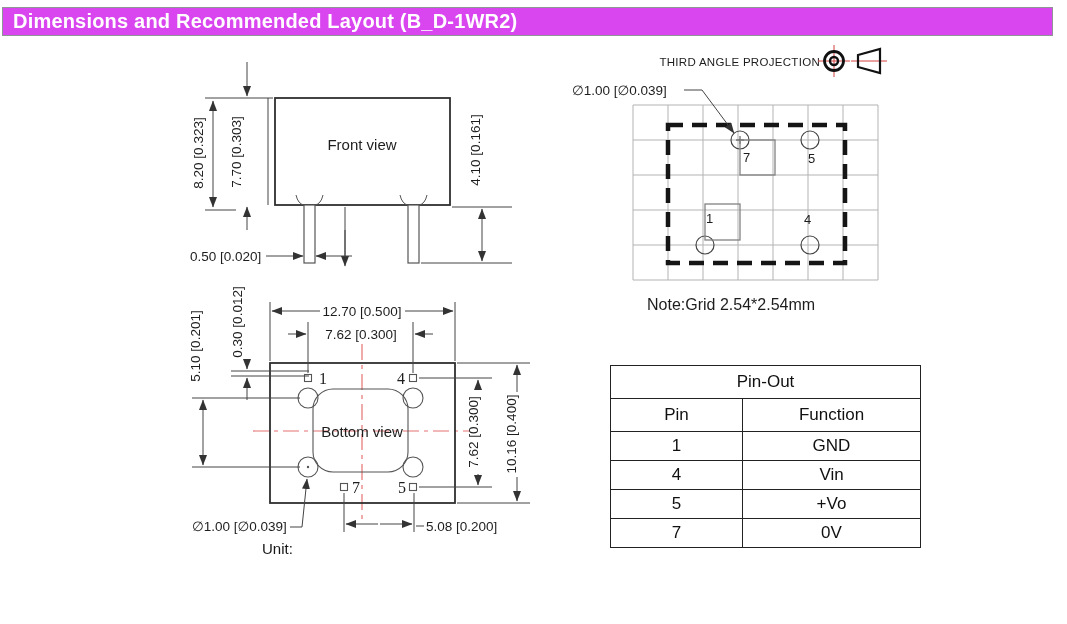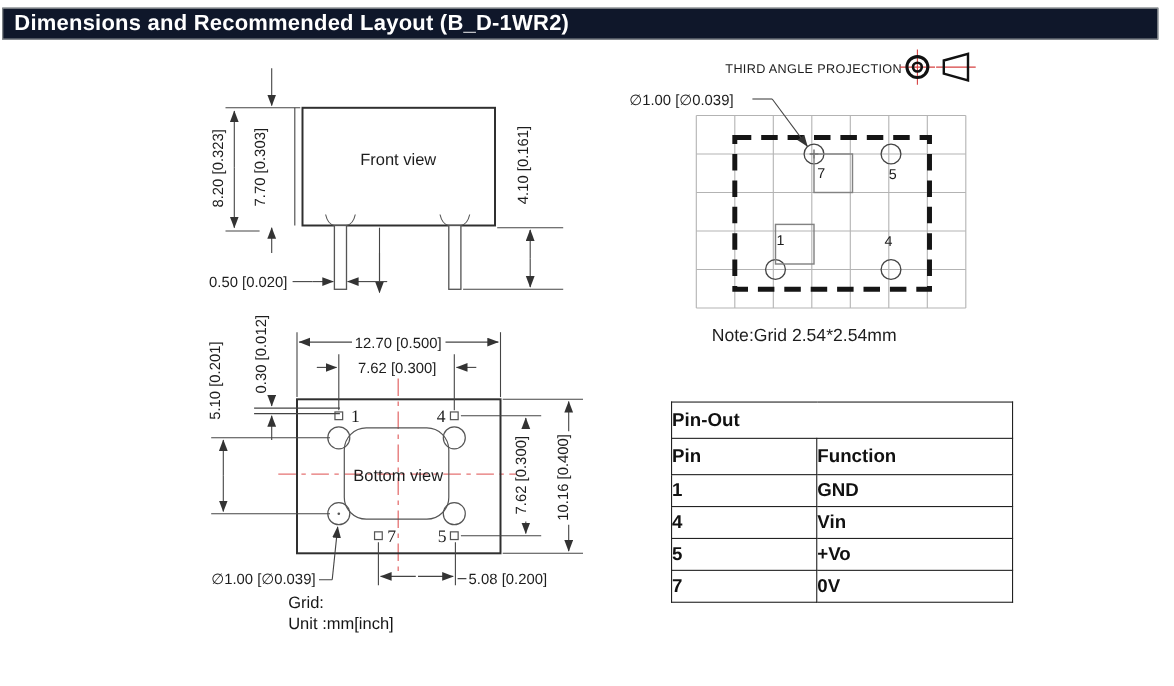--- a/index.html
+++ b/index.html
@@ -3,39 +3,39 @@
 <meta charset="utf-8">
 <style>
   * { margin:0; padding:0; box-sizing:border-box; }
   html,body { background:#ffffff; }
   .page {
     position:relative; width:1067px; height:624px; background:#fff;
     font-family:"Liberation Sans", sans-serif; color:#1a1a1a; overflow:hidden;
   }
   .title-bar {
     position:absolute; left:2px; top:7px; width:1051px; height:29px;
-    background:#0f172a; border:1px solid #8f9496;
+    background:#d946ef; border:1px solid #8f9496;
     display:flex; align-items:center; padding-left:10px;
   }
   .title-bar span {
     color:#ffffff; font-size:20px; font-weight:bold; letter-spacing:0.2px;
   }
   svg text { font-family:"Liberation Sans", sans-serif; fill:#1d1d1d; }
   svg .dimtxt { font-size:13.5px; }
   svg .viewlbl { font-size:15px; }
   svg .serifnum { font-family:"Liberation Serif", serif; font-size:16px; }
   svg .gridnum { font-size:13px; }
 
   .pinout {
     position:absolute; left:610px; top:365px; width:310px;
     border-collapse:collapse; table-layout:fixed;
   }
   .pinout th, .pinout td {
-    border:1.4px solid #222; text-align:left; vertical-align:middle;
-    font-weight:bold; font-size:17px; color:#111;
+    border:1.4px solid #222; text-align:center; vertical-align:middle;
+    font-weight:normal; font-size:17px; color:#111;
   }
   .pinout .t-title { height:33px; font-size:18px; }
   .pinout .t-head  { height:33px; }
   .pinout .t-row td { height:29px; }
   .pinout col.c-pin { width:132px; }
   .pinout col.c-fn  { width:178px; }
 
   .notes {
     position:absolute; left:262px; top:539px; font-size:15px; line-height:19px;
     color:#161616;
@@ -259,17 +259,16 @@
       <td>+Vo</td>
     </tr>
     <tr class="t-row">
       <td>7</td>
       <td>0V</td>
     </tr>
   </tbody>
     </table>
 
   <div class="notes">
-    <div>Grid:</div>
-    <div>Unit :mm[inch]</div>
+    <div>Unit:</div>
   </div>
 
 </div>
 
 </body></html>

